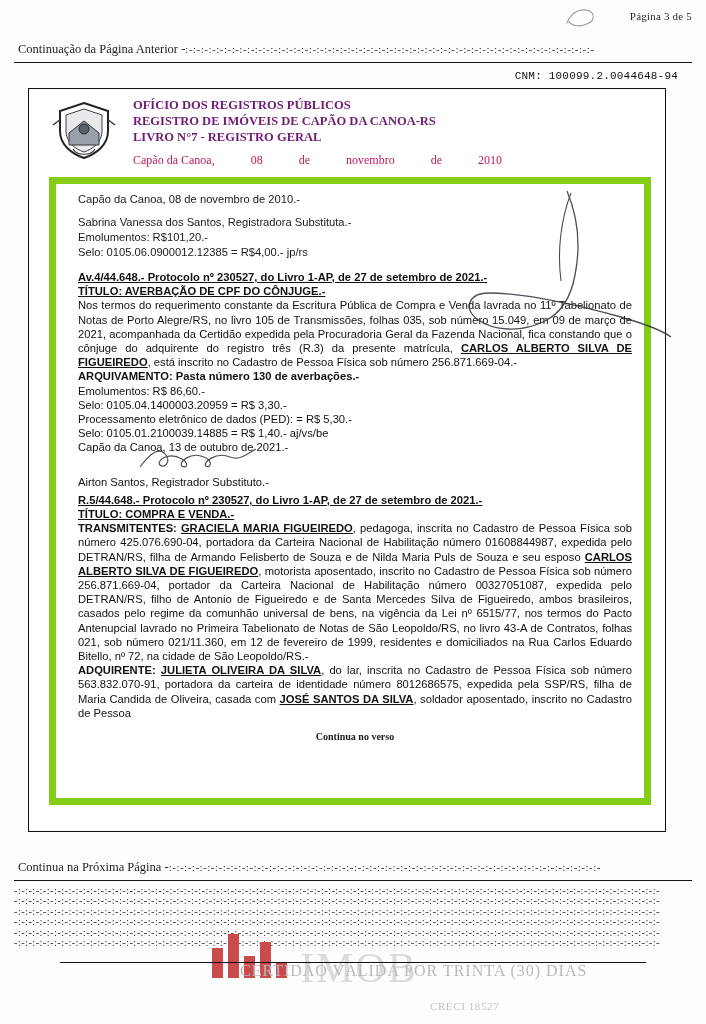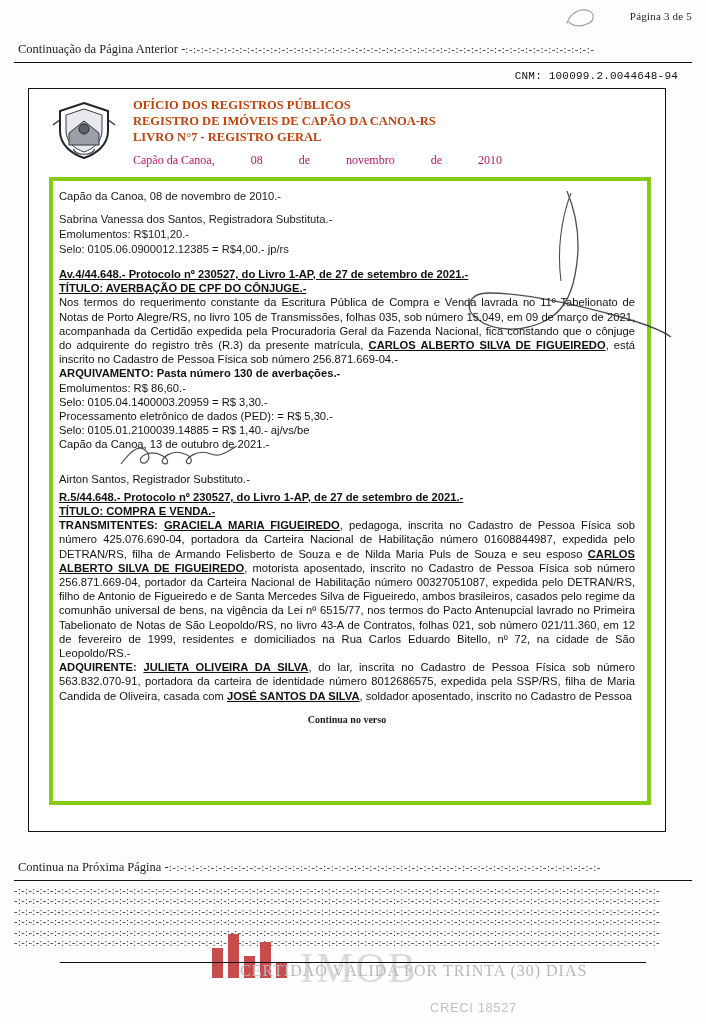--- a/index.html
+++ b/index.html
@@ -101,21 +101,21 @@
     height: 62px;
   }
   .head-lines {
     position: absolute;
     left: 104px;
     top: 8px;
     font-family: "Liberation Serif", serif;
     font-weight: bold;
     font-size: 12.5px;
     line-height: 16px;
-    color: #c2410c;
+    color: #701a75;
   }
   .head-lines div { white-space: nowrap; }
 
   .date-line {
     position: absolute;
     left: 104px;
     top: 64px;
     font-family: "Liberation Serif", serif;
     font-size: 12px;
     color: #be185d;
@@ -158,22 +158,22 @@
     font-size: 12px;
   }
 
   
   .body-frame {
     position: absolute;
     left: 20px;
     top: 88px;
     right: 14px;
     bottom: 26px;
-    border: 4px solid #84cc16;
-    padding: 8px 12px 0 6px;
+    border: 7px solid #84cc16;
+    padding: 8px 12px 0 22px;
     box-sizing: border-box;
     overflow: hidden;
   }
 
   .ln {
     font-family: "Liberation Sans", sans-serif;
     font-size: 11.2px;
     line-height: 14.2px;
     color: #111;
     text-align: justify;
@@ -284,22 +284,22 @@
     font-family: "Liberation Serif", serif;
     font-size: 16px;
     color: #b9b9bd;
     letter-spacing: 1px;
     white-space: nowrap;
   }
   .wm-sub {
     position: absolute;
     left: 430px;
     top: 1000px;
-    font-family: Liberation Sans, sans-serif;
-    font-size: 13px;
+    font-family: Liberation Serif, serif;
+    font-size: 11px;
     color: #c2c2c6;
     letter-spacing: .6px;
   }
   .wm-big {
     position: absolute;
     left: 300px;
     top: 944px;
     font-family: "Liberation Serif", serif;
     font-size: 42px;
     color: #dadade;

